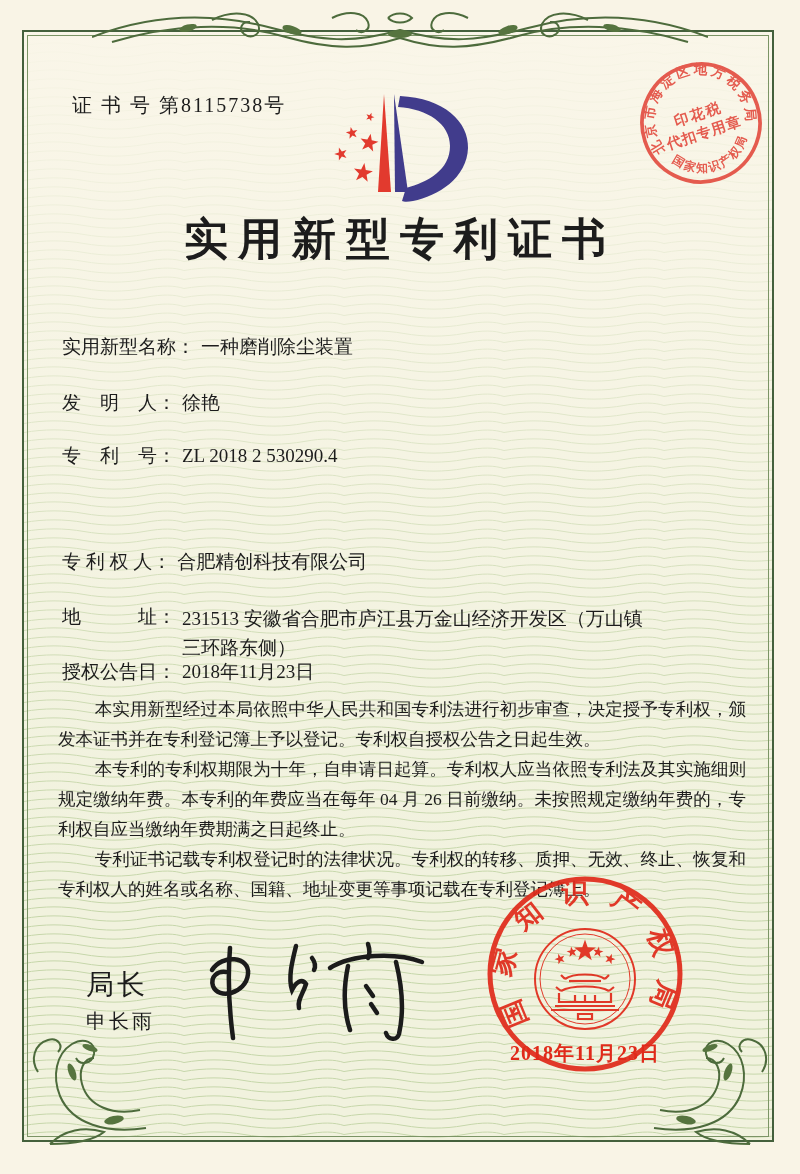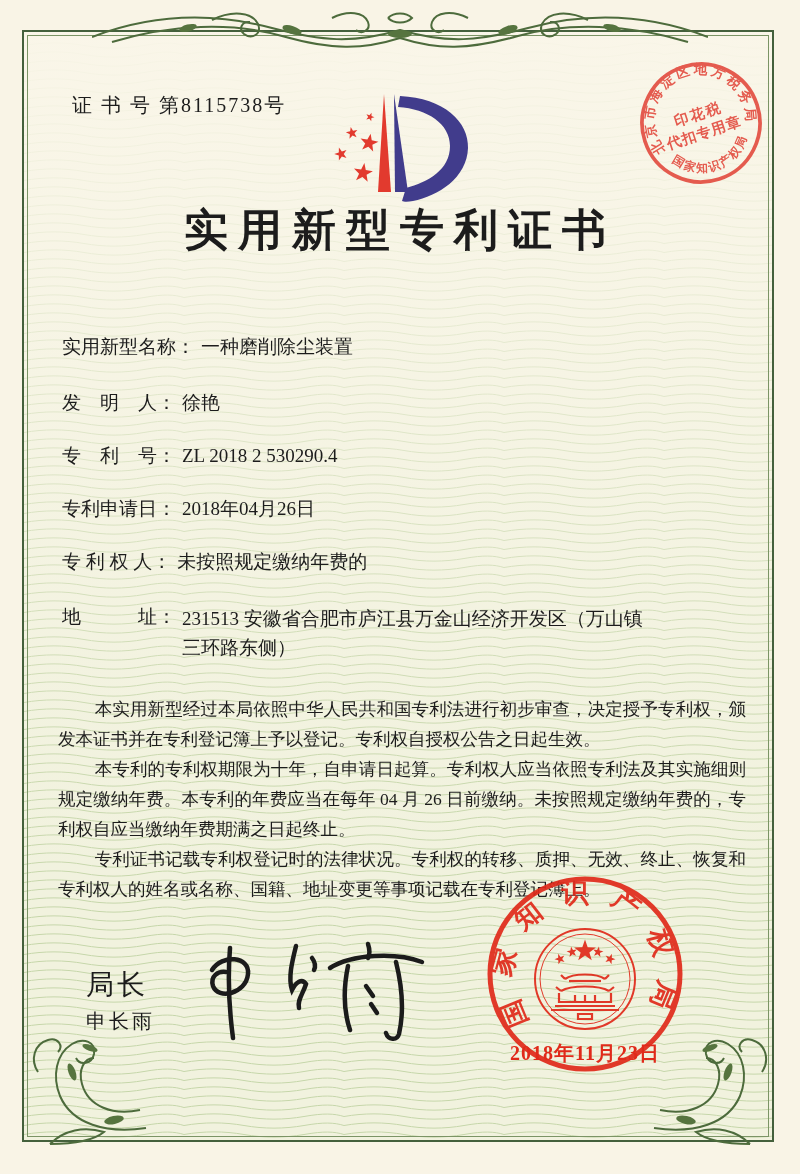--- a/index.html
+++ b/index.html
@@ -18,21 +18,21 @@
   }
   .waves{position:absolute;left:0;top:0;width:100%;height:100%;}
   .fade{
     position:absolute;left:0;top:0;width:100%;height:100%;
     background:linear-gradient(180deg,rgba(250,246,233,.96) 0%,rgba(250,246,233,.8) 14%,
       rgba(250,246,233,.45) 38%,rgba(250,246,233,.12) 62%,rgba(244,246,226,0) 80%);
   }
   .content{position:absolute;left:0;top:0;width:800px;height:1174px;}
   .cert-no{position:absolute;left:72px;top:92px;font-size:20px;letter-spacing:2px;}
   .title{
-    position:absolute;left:0;top:201px;width:800px;text-align:center;
+    position:absolute;left:0;top:210px;width:800px;text-align:center;
     font-size:44px;font-weight:bold;letter-spacing:10px;
   }
   .row{position:absolute;left:62px;font-size:19px;white-space:nowrap;}
   .row .lbl{display:inline-block;}
   .row .val{margin-left:6px;}
   .addr-val{
     display:inline-block;vertical-align:top;white-space:pre-line;
     width:500px;line-height:29px;
   }
   .r1{top:334px}.r2{top:390px}.r3{top:443px}.r4{top:496px}
@@ -166,29 +166,29 @@
 
     <div class="row r2">
       <span class="lbl">发　明　人：</span><span class="val">徐艳</span>
     </div>
     <div class="row r1">
       <span class="lbl">实用新型名称：</span><span class="val">一种磨削除尘装置</span>
     </div>
     <div class="row r3">
       <span class="lbl">专　利　号：</span><span class="val">ZL 2018 2 530290.4</span>
     </div>
-    <div class="row r4">
-      <span class="lbl">专利申请日：</span><span class="val">2018年04月26日</span>
-    </div>
     <div class="row r5">
-      <span class="lbl">专 利 权 人：</span><span class="val">未按照规定缴纳年费的</span>
+      <span class="lbl">专 利 权 人：</span><span class="val">合肥精创科技有限公司</span>
     </div>
     <div class="row r6">
       <span class="lbl">地　　　址：</span><span class="val addr-val">231513 安徽省合肥市庐江县万金山经济开发区（万山镇
 三环路东侧）</span>
+    </div>
+    <div class="row r7">
+      <span class="lbl">授权公告日：</span><span class="val">2018年11月23日</span>
     </div>
 
     <div class="paras">
       <p>本实用新型经过本局依照中华人民共和国专利法进行初步审查，决定授予专利权，颁发本证书并在专利登记簿上予以登记。专利权自授权公告之日起生效。</p>
       <p>本专利的专利权期限为十年，自申请日起算。专利权人应当依照专利法及其实施细则规定缴纳年费。本专利的年费应当在每年 04 月 26 日前缴纳。未按照规定缴纳年费的，专利权自应当缴纳年费期满之日起终止。</p>
       <p>专利证书记载专利权登记时的法律状况。专利权的转移、质押、无效、终止、恢复和专利权人的姓名或名称、国籍、地址变更等事项记载在专利登记簿上。</p>
     </div>
 
     <div class="sign-title">局长</div>
     <div class="sign-name">申长雨</div>

